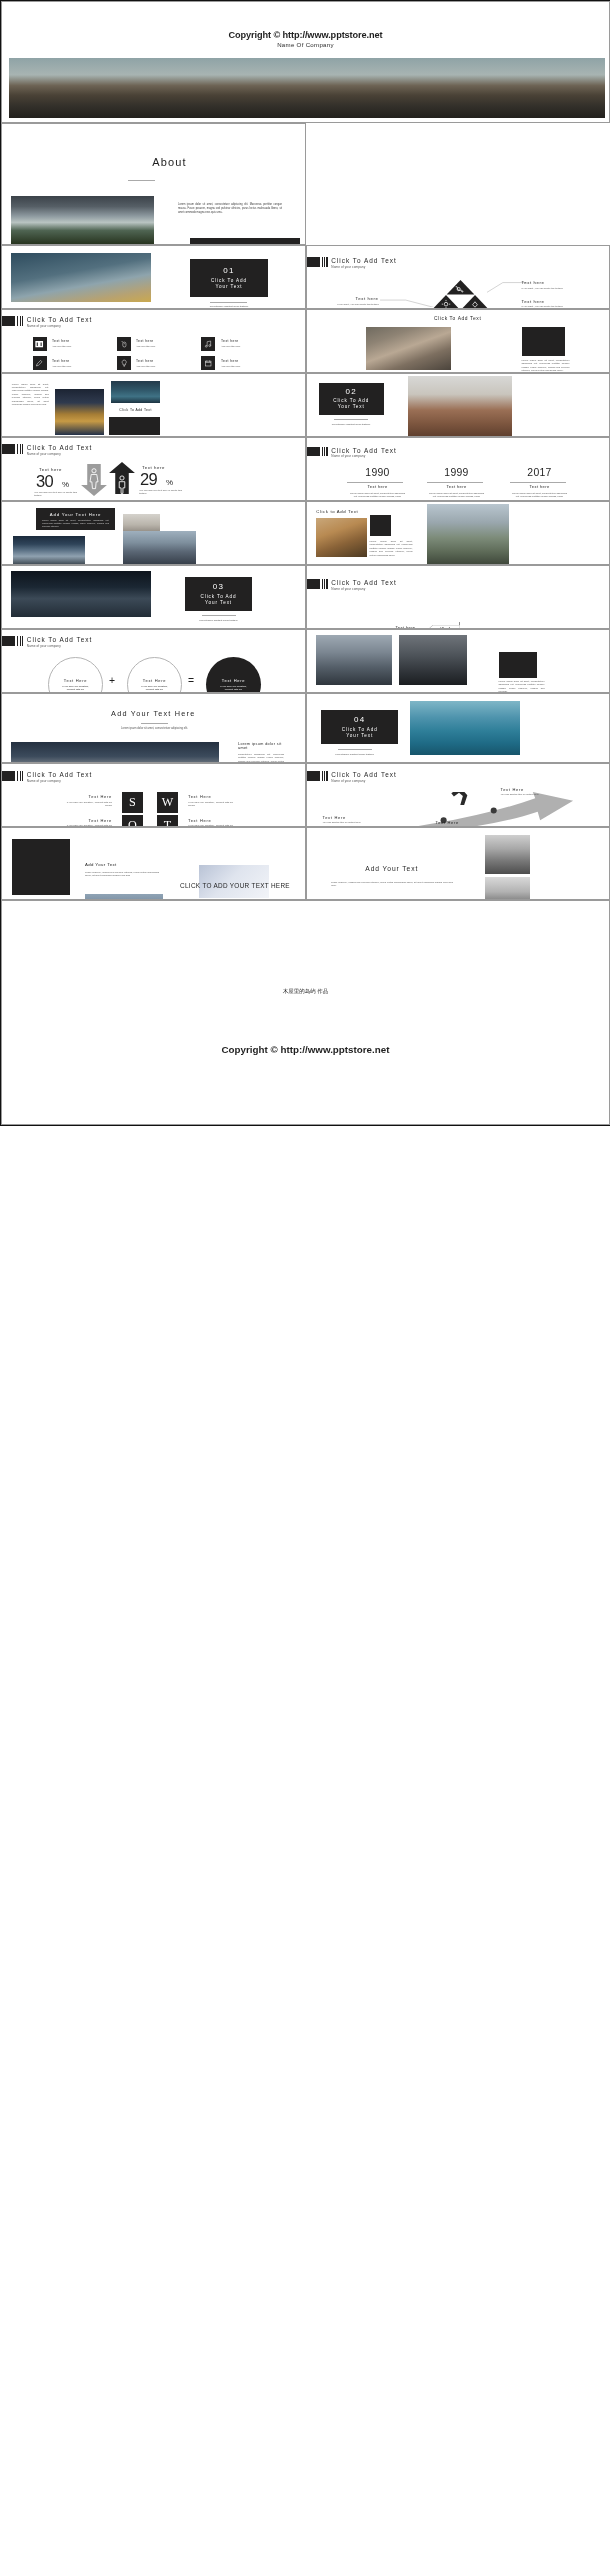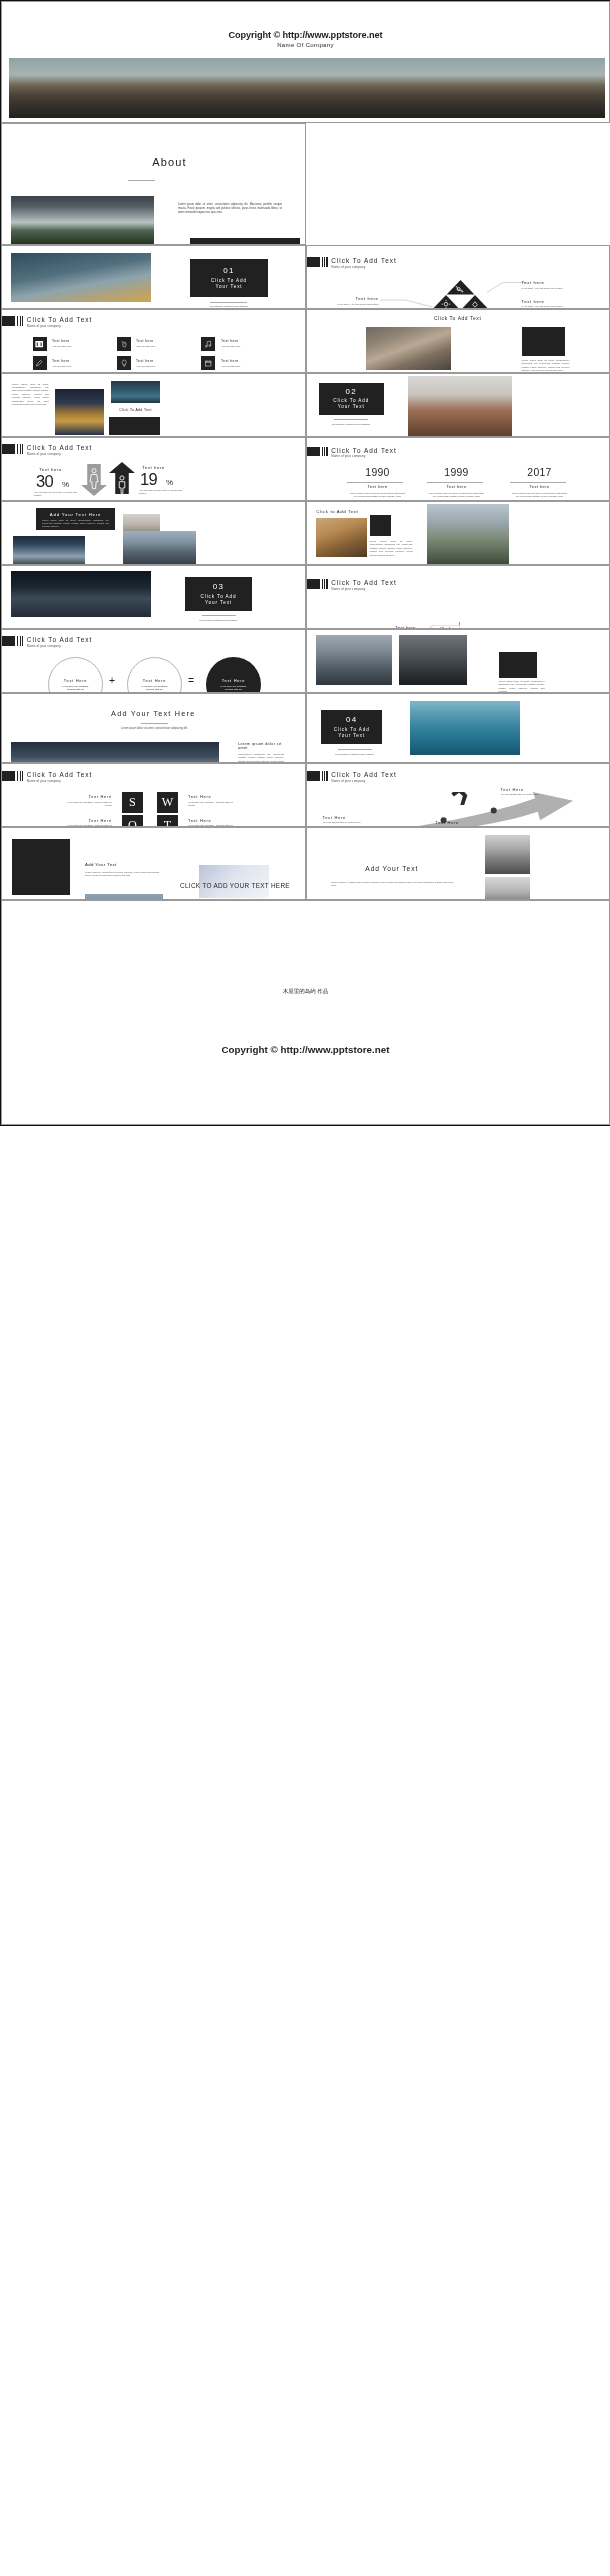--- a/index.html
+++ b/index.html
@@ -313,21 +313,21 @@
 
       <svg style="position:absolute;left:107px;top:24.4px;width:26px;height:32px;" viewBox="0 0 42 52">
         <polygon points="21,0 42,18 32,18 32,52 10,52 10,18 0,18" fill="#232323"></polygon>
         <g fill="none" stroke="#fff" stroke-width="1.4">
           <circle cx="21" cy="26" r="3.4"></circle>
             <path d="M16.5 32h9v10h-3v9h-3v-9h-3z"></path>
         </g>
       </svg>
 
       <div class="lbl" style="left:140px;top:27px;">Text here</div>
-      <div style="position:absolute;left:138px;top:32px;font-size:16.5px;letter-spacing:-0.6px;">19</div>
+      <div style="position:absolute;left:138px;top:32px;font-size:16.5px;letter-spacing:-0.6px;">29</div>
       <div style="position:absolute;left:164px;top:40px;font-size:8px;">%</div>
       <div class="tiny" style="left:137px;top:51px;width:44px;">You can add your text here or delete this textbox</div>
     </div>
 
     <div class="slide half" style="height:64px">
       <div class="hbar" style="left:0;top:8.5px;">
         <span class="sq"></span>
         <span class="bars">
             <i></i>
             <i></i>
@@ -458,21 +458,21 @@
       <div class="ctr-title" style="left:0;top:14.7px;width:100%;font-size:7.3px;letter-spacing:1.2px;">Add Your Text Here</div>
       <div class="ctr-rule" style="top:29px;left:139px;width:27px;"></div>
       <div class="tiny" style="left:0;top:33px;width:305px;text-align:center;font-size:2.7px;">Lorem ipsum dolor sit amet, consectetuer adipiscing elit.</div>
       <div class="photo ph-mountain" style="left:9.2px;top:48px;width:208px;height:48px;"></div>
       <div class="lbl-sm" style="left:236px;top:48px;width:49px;font-size:3.7px;">Lorem ipsum dolor sit amet</div>
       <div class="tiny" style="left:236px;top:59px;width:46px;text-align:justify;">consectetuer adipiscing elit. Maecenas porttitor congue massa. Fusce posuere, magna sed pulvinar ultricies, purus lectus malesuada libero, sit amet commodo magna eros quis urna.</div>
 
     </div>
 
     <div class="slide half" style="height:70px">
-      <div class="wbox" style="left:14.7px;top:16px;width:61px;height:34px;">
+      <div class="wbox" style="left:14.7px;top:16px;width:77px;height:34px;">
         <div class="n">04</div>
         <div class="c" style="white-space:pre-line">Click To Add
 Your Text</div>
       </div>
       <div class="ctr-rule" style="top:55px;left:31px;width:34px;"></div>
       <div class="tiny" style="left:3.7px;top:59px;width:89px;text-align:center;">Pellentesque habitant morbi tristique</div>
       <div class="photo ph-island" style="left:103px;top:7.3px;width:110px;height:54px;"></div>
     </div>
   </div>
 

